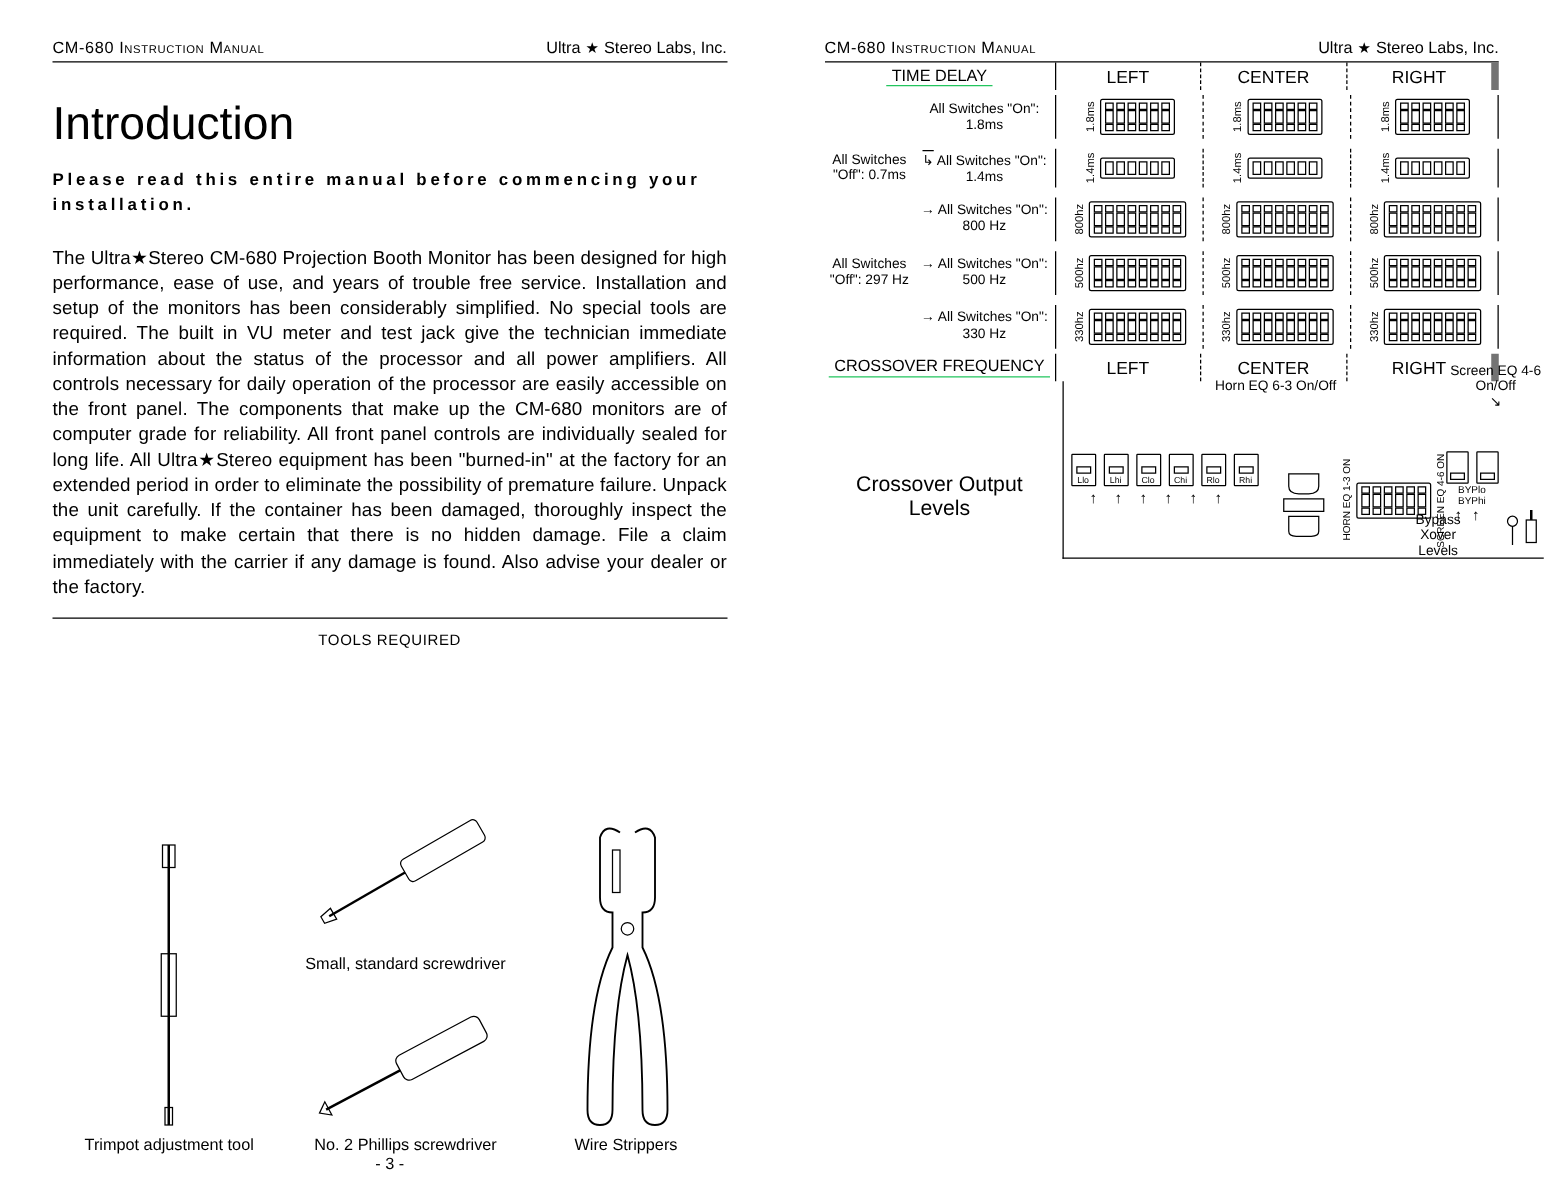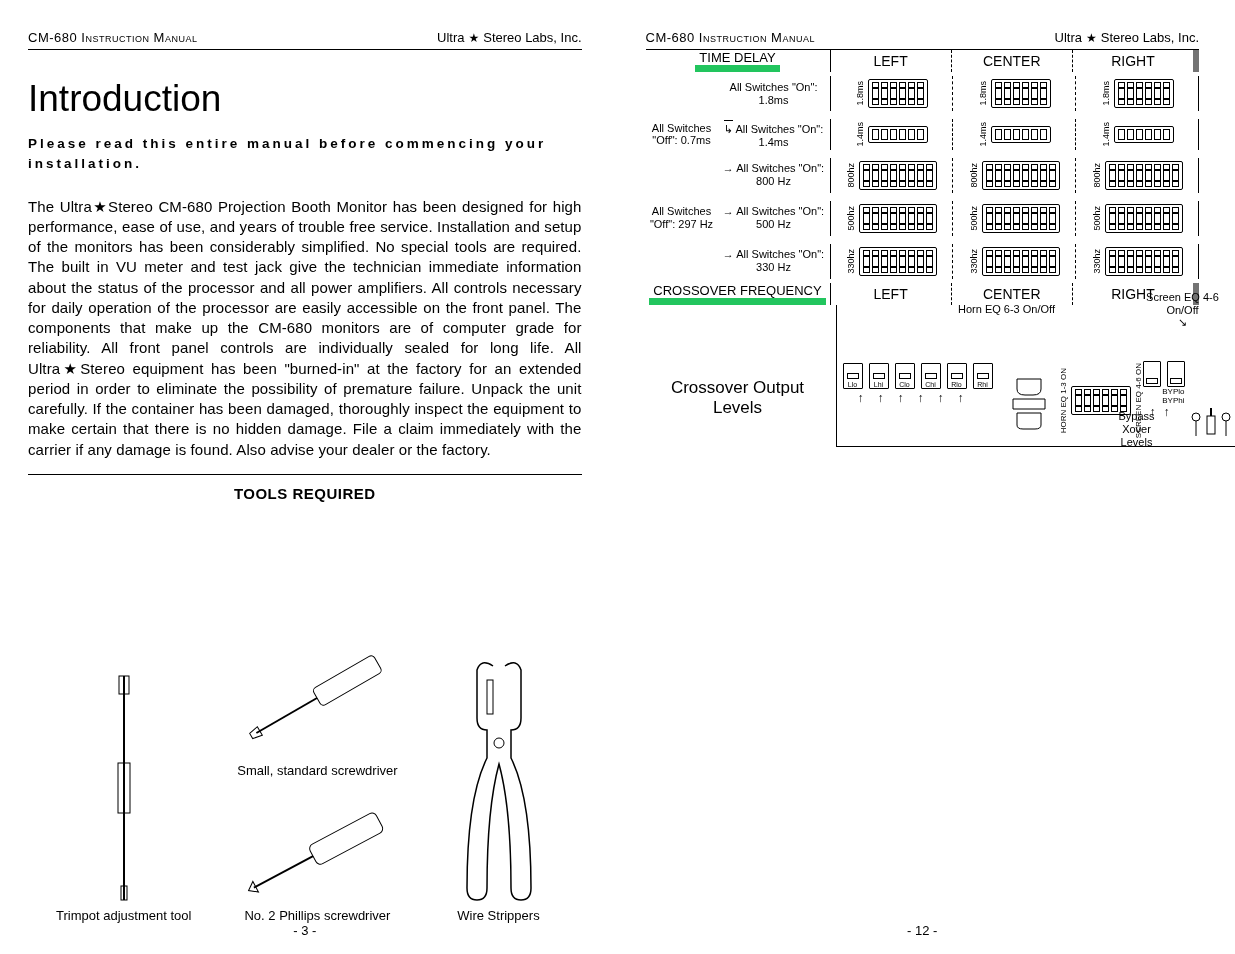--- a/index.html
+++ b/index.html
@@ -1,63 +1,63 @@
 <!DOCTYPE html>
 <html><head>
 <meta charset="utf-8">
 <style>
   body{margin:0;background:#fff;font-family:Arial,Helvetica,sans-serif;color:#000}
   .spread{display:flex;width:1235px;height:954px}
-  .page{width:50%;box-sizing:border-box;padding:30px 36px 16px 28px;display:flex;flex-direction:column}
+  .page{width:50%;box-sizing:border-box;padding:30px 36px 16px 42px;display:flex;flex-direction:column}
   .hdr{display:flex;justify-content:space-between;align-items:baseline;border-bottom:1px solid #000;padding-bottom:4px;font-size:13px}
   .hdr .mtitle{font-variant:small-caps;letter-spacing:.5px}
   .brand{display:flex;align-items:center;gap:4px}
   .star{font-size:12px}
   .h1{font-size:37px;margin:28px 0 14px 0;font-weight:400}
   .bold{font-weight:700}
   .intro-inst{font-size:13.5px;letter-spacing:3px;line-height:1.5;margin-bottom:22px}
   .body{font-size:15px;line-height:1.35;text-align:justify;letter-spacing:.1px}
   .pnum{text-align:center;font-size:13px;margin-top:auto}
   hr.sep{border:none;border-top:1px solid #000;margin:14px 0 10px}
-  .tools-h{font-weight:700;text-align:center;font-size:15px;letter-spacing:.5px;margin-bottom:6px}
+  .tools-h{font-weight:400;text-align:center;font-size:12px;letter-spacing:.5px;margin-bottom:6px}
   .tools-area{flex:1;display:flex;justify-content:space-around;align-items:flex-end;font-size:13px;text-align:center;padding:0 10px}
   .tool-col{display:flex;flex-direction:column;align-items:center}
   svg{display:block}
 
   
   .fig{flex:1;display:flex;flex-direction:column;font-size:12px}
   .fig-top{display:flex;align-items:flex-start}
   .fig-title{font-weight:700;font-size:16px;margin:10px 0 4px 0}
   .chassis-top{flex:1;height:42px;border:1px solid #000;border-top:none;margin-left:130px;position:relative}
   .chassis-notch{position:absolute;top:-16px;left:50px;right:50px;height:16px;border-left:1px solid #000;border-right:1px solid #000;border-top:1px solid #000}
   .screw{position:absolute;width:12px;height:12px;border:1px solid #000;border-radius:50%;top:18px}
 
   .labelrow{display:flex;align-items:center}
   .lc{width:184px;text-align:center}
-  .sec-title{font-size:13px;border-bottom:7px solid #22c55e;display:inline-block;padding:0 4px}
+  .sec-title{font-size:13px;border-bottom:1px solid #22c55e;display:inline-block;padding:0 4px}
   .chcols{flex:1;display:flex;border-left:1px solid #000;border-right:6px solid #737373}
   .chcol{flex:1;text-align:center;font-size:14px;padding:3px 0;border-right:1px dashed #000}
   .chcol:last-child{border-right:none}
   .dips{flex:1;display:flex;border-left:1px solid #000;border-right:1px solid #000}
   .vtext{writing-mode:vertical-rl;transform:rotate(180deg);font-size:9px;text-align:center}
   .diprow{display:flex;align-items:center;padding:4px 0}
   .diprow .note{width:72px;text-align:center;font-size:11px;line-height:1.15}
   .diprow .note2{width:112px;text-align:center;font-size:11px;line-height:1.15}
   .chipcol{flex:1;border-right:1px dashed #000;display:flex;align-items:center;justify-content:center;gap:3px;padding:3px 4px}
   .chipcol:last-child{border-right:none}
   .chip{border:1px solid #000;border-radius:2px;padding:2px 3px;display:inline-block}
   .swline{display:flex;gap:2px}
   .sw{width:5px;height:4px;border:1px solid #000}
   .sw2{width:5px;height:9px;border:1px solid #000}
   .arrow-lbl{font-size:17px;line-height:1.15;text-align:center}
   .bottom-area{flex:1;display:flex;border-left:1px solid #000;border-right:1px solid #000;border-bottom:1px solid #000;padding:18px 6px 8px;position:relative}
   .pots{display:flex;gap:6px}
   .pot{width:18px;height:24px;border:1px solid #000;display:flex;flex-direction:column;justify-content:flex-end;align-items:center;font-size:7px;border-radius:1px}
   .pot .slot{width:10px;height:4px;border:1px solid #000;margin-bottom:2px}
-  .mini{font-size:8px;text-align:right}
+  .mini{font-size:8px;text-align:center}
   .annot{position:absolute;font-size:11px;line-height:1.15;text-align:center}
 </style>
 </head>
 <body>
 
 <div class="spread">
 
   <div class="page">
     <div class="hdr">
       <span class="mtitle">CM-680 Instruction Manual</span>
@@ -732,16 +732,15 @@
           <div class="annot" style="bottom:-2px;right:70px;width:60px">Bypass Xover Levels</div>
         </div>
       </div>
 
       <div style="display:flex;margin-top:6px">
         <div style="flex:0 0 184px"></div>
       </div>
 
     </div>
 
-    <div class="pnum">- 12 -</div>
   </div>
 
 </div>
 
 </body></html>

